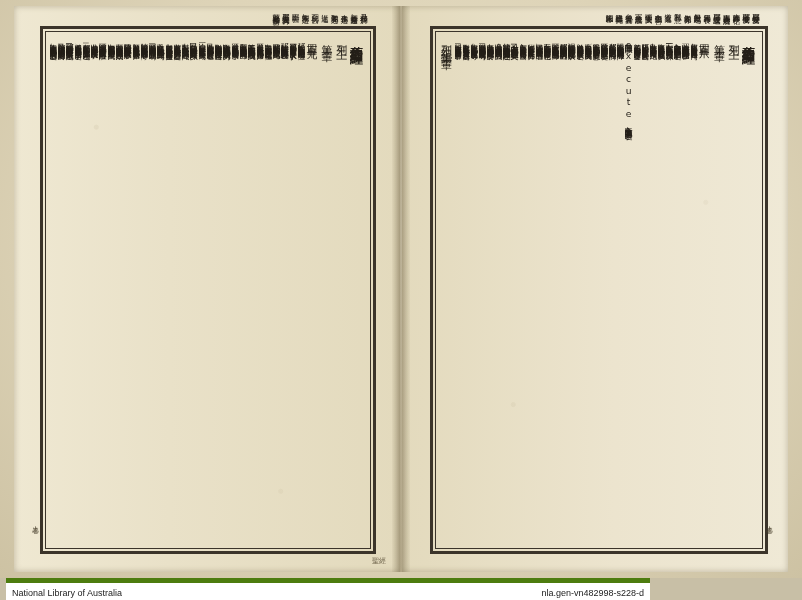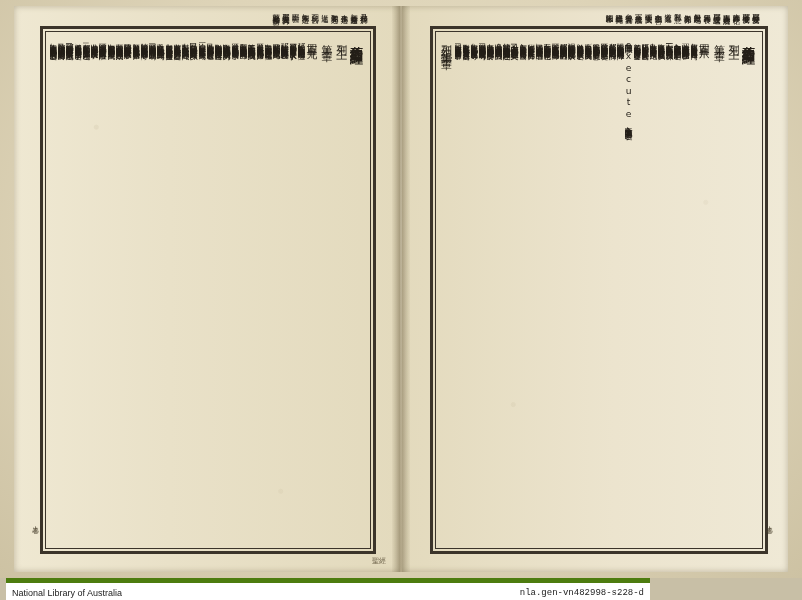--- a/index.html
+++ b/index.html
@@ -146,21 +146,21 @@
     left: 6px; top: 5px;
     font-size: 9px;
     color: #222;
     font-family: "Liberation Sans", sans-serif;
   }
   .credit-right {
     position: absolute;
     right: 6px; top: 5px;
     font-size: 9px;
     color: #222;
-    font-family: Liberation Mono, monospace;
+    font-family: Liberation Sans, sans-serif;
   }
   
   .speckle {
     position: absolute;
     left: 0; top: 0; width: 802px; height: 578px;
     pointer-events: none;
     background-image:
       radial-gradient(circle at 12% 22%, rgba(120,100,60,0.07) 0 2px, transparent 3px),
       radial-gradient(circle at 64% 70%, rgba(120,100,60,0.06) 0 2px, transparent 3px),
       radial-gradient(circle at 35% 85%, rgba(120,100,60,0.05) 0 2px, transparent 3px),

